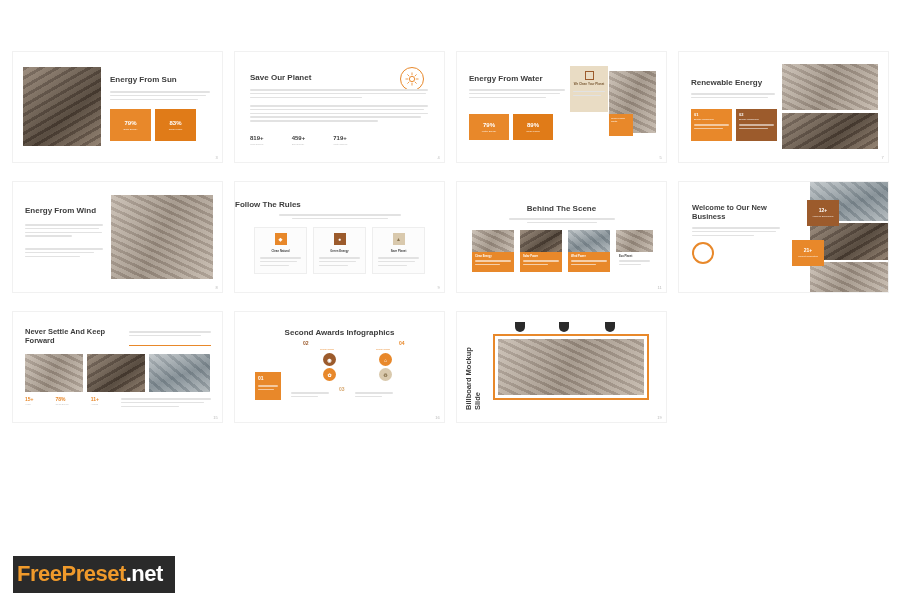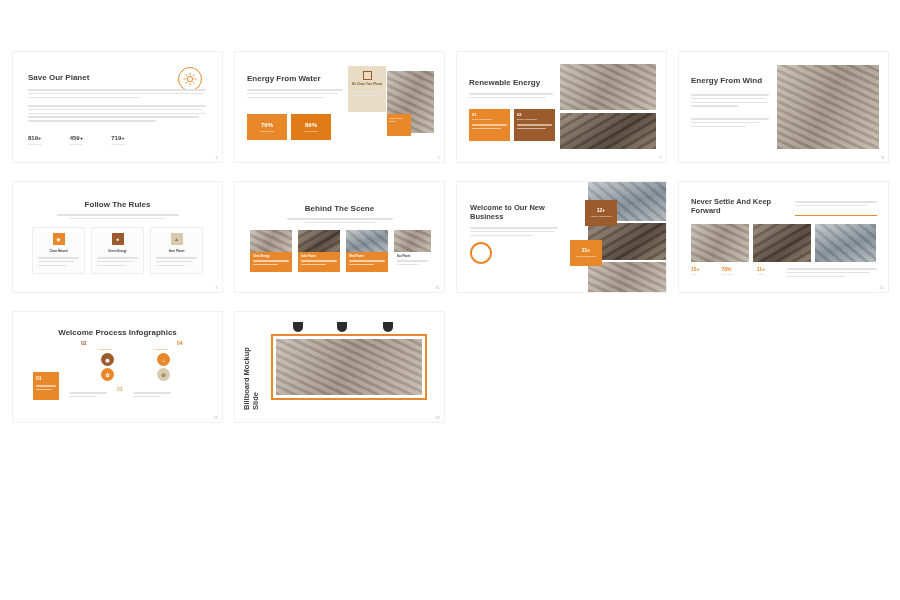--- a/index.html
+++ b/index.html
@@ -112,20 +112,38 @@
   }
   .hr-line { height: 1px; background: #ececec; }
 </style>
 </head>
 <body>
 
 <div id="page">
 
   <div class="grid">
 
+    <div class="slide">
+      <div class="photo dark" style="position:absolute;left:10px;top:15px;width:78px;height:79px;"></div>
+      <div class="ttl" style="position:absolute;left:97px;top:23px;width:104px;font-size:8px;">Energy From Sun</div>
+      <div class="fake-lines" style="position:absolute;left:97px;top:39px;width:100px;">
+        <i style="width:100%"></i>
+          <i style="width:96%"></i>
+          <i style="width:88%"></i>
+      </div>
+      <div class="stat orange" style="position:absolute;left:97px;top:57px;width:41px;height:32px;">
+        <b>79%</b>
+        <span>Solar Energy</span>
+      </div>
+      <div class="stat orange-d" style="position:absolute;left:142px;top:57px;width:41px;height:32px;">
+        <b>83%</b>
+        <span>Clean Power</span>
+      </div>
+      <div class="num">3</div>
+    </div>
 
     <div class="slide">
       <div class="ttl" style="position:absolute;left:15px;top:21px;font-size:8px;">Save Our Planet</div>
       <div class="badge-circle" style="position:absolute;right:20px;top:15px;width:24px;height:24px;border:1.6px solid #e8882a;">
         <svg width="14" height="14" viewBox="0 0 24 24" aria-hidden="true">
           <circle cx="12" cy="12" r="4.5" fill="none" stroke="#e8882a" stroke-width="1.6"></circle>
           <g stroke="#e8882a" stroke-width="1.4" stroke-linecap="round">
             <line x1="12" y1="1.5" x2="12" y2="5"></line>
               <line x1="12" y1="19" x2="12" y2="22.5"></line>
             <line x1="1.5" y1="12" x2="5" y2="12"></line>
@@ -235,21 +253,21 @@
       <div class="fake-lines" style="position:absolute;left:12px;top:66px;width:78px;">
         <i style="width:100%"></i>
           <i style="width:88%"></i>
           <i style="width:70%"></i>
       </div>
       <div class="photo" style="position:absolute;left:98px;top:13px;width:102px;height:84px;"></div>
       <div class="num">8</div>
     </div>
 
     <div class="slide">
-      <div class="ttl" style="position:absolute;left:0;right:0;top:18px;text-align:center;font-size:8px;">Follow The Rules</div>
+      <div class="ttl" style="position:absolute;left:0;right:0;top:18px;font-size:8px;">Follow The Rules</div>
       <div class="fake-lines" style="position:absolute;left:44px;top:32px;width:122px;">
         <i style="width:100%"></i>
           <i style="width:78%;margin-left:11%"></i>
       </div>
       <div class="card-lite" style="position:absolute;left:19px;top:45px;width:53px;height:47px;padding:5px 5px;text-align:center;">
         <div class="sq orange" style="width:12px;height:12px;margin:0 auto;font-size:5px;">◆</div>
         <div style="font-size:2.8px;font-weight:bold;color:#3d3d3d;margin-top:4px;">Clean Natural</div>
         <div class="fake-lines" style="margin-top:4px;">
             <i style="width:100%"></i>
             <i style="width:90%"></i>
@@ -377,21 +395,21 @@
       </div>
       <div class="fake-lines" style="position:absolute;left:108px;top:86px;width:90px;">
         <i style="width:100%"></i>
           <i style="width:92%"></i>
           <i style="width:64%"></i>
       </div>
       <div class="num">15</div>
     </div>
 
     <div class="slide">
-      <div class="ttl" style="position:absolute;left:0;right:0;top:16px;text-align:center;font-size:8px;line-height:1.25;">Welcome Process Infographics</div>
+      <div class="ttl" style="position:absolute;left:0;right:0;top:16px;text-align:center;font-size:8px;line-height:1.25;">Second Awards Infographics</div>
       <div class="sq brown" style="position:absolute;left:88px;top:41px;width:13px;height:13px;border-radius:50%;font-size:5px;">◉</div>
       <div class="sq orange" style="position:absolute;left:144px;top:41px;width:13px;height:13px;border-radius:50%;font-size:5px;">⌂</div>
       <div style="position:absolute;left:85px;top:36px;font-size:2.4px;color:#e8882a;">Lorem Ipsum</div>
       <div style="position:absolute;left:141px;top:36px;font-size:2.4px;color:#e8882a;">Lorem Ipsum</div>
       <div class="sq orange" style="position:absolute;left:88px;top:56px;width:13px;height:13px;border-radius:50%;font-size:5px;">✿</div>
       <div class="sq tan" style="position:absolute;left:144px;top:56px;width:13px;height:13px;border-radius:50%;font-size:5px;color:#8a7550;">♻</div>
       <div class="orange" style="position:absolute;left:20px;top:60px;width:26px;height:28px;padding:3px;">
         <div style="font-size:5px;color:#fff;font-weight:bold;">01</div>
         <div class="fake-lines" style="margin-top:4px;opacity:.55;">
             <i style="width:100%;background:#fff"></i>
@@ -420,14 +438,17 @@
         <div class="photo" style="width:100%;height:100%;"></div>
       </div>
       <div style="position:absolute;left:58px;top:10px;width:10px;height:10px;background:#2b2b2b;border-radius:0 0 6px 6px;"></div>
       <div style="position:absolute;left:102px;top:10px;width:10px;height:10px;background:#2b2b2b;border-radius:0 0 6px 6px;"></div>
       <div style="position:absolute;left:148px;top:10px;width:10px;height:10px;background:#2b2b2b;border-radius:0 0 6px 6px;"></div>
       <div class="num">19</div>
     </div>
 
   </div>
 
+  <div class="watermark">
+    <span>FreePreset</span><span class="wm-net">.net</span>
+  </div>
 
 </div>
 
 </body></html>

